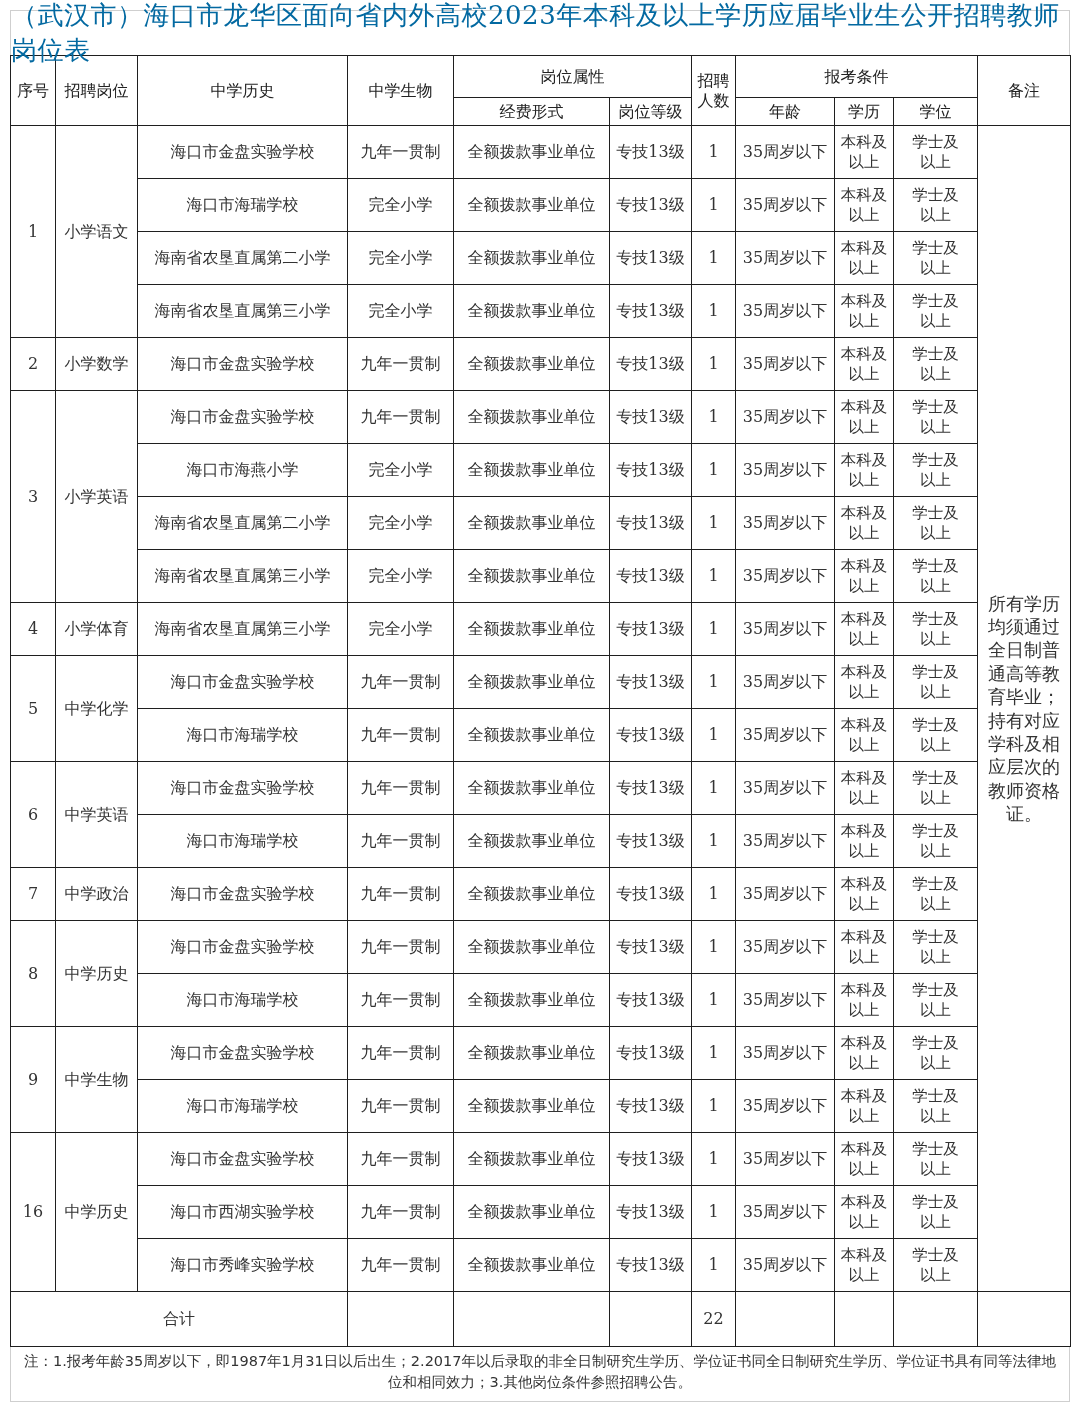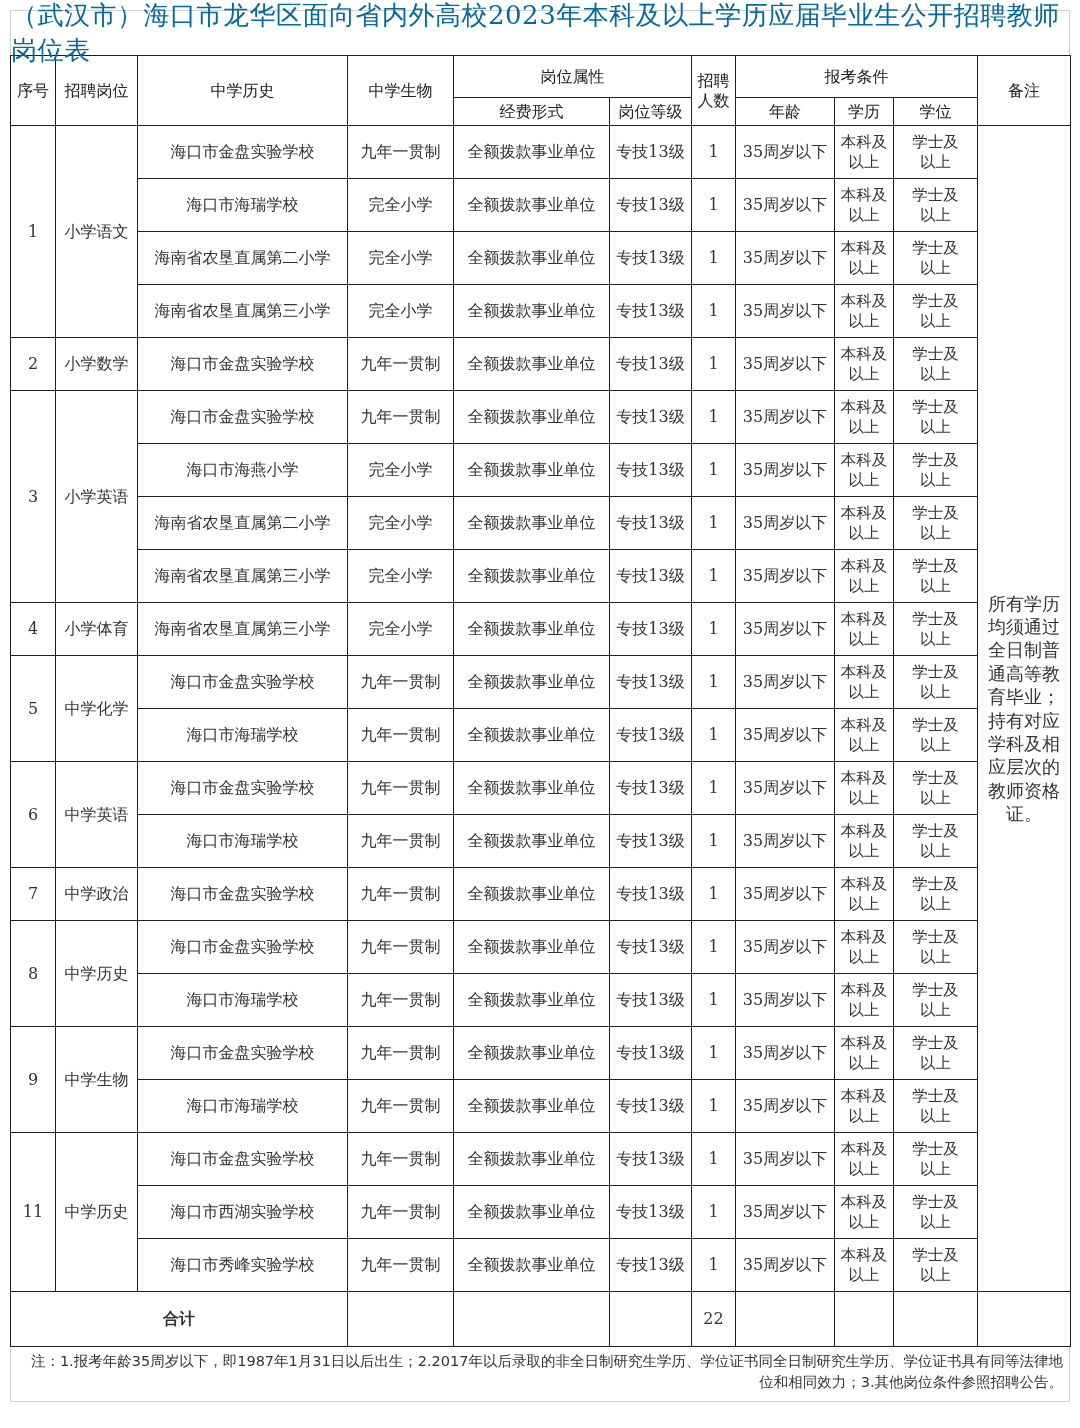--- a/index.html
+++ b/index.html
@@ -13,21 +13,21 @@
   td,th{border:1.5px solid #1f1f1f;text-align:center;vertical-align:middle;
         padding:0;font-weight:normal;font-size:16px;line-height:1.25;color:#333;}
   th{font-family:"DejaVu Sans","Liberation Sans",sans-serif;font-size:16px;color:#222;}
   .hr1{height:42px;}
   .hr2{height:28px;}
   tr.data td{height:52px;}
   td.two{font-size:15.5px;line-height:1.3;}
   td.remark{font-size:18px;line-height:1.3;padding:0 8px;text-align:center;}
   tr.total td{height:54px;}
   .note{border:1px solid #cfcfcf;border-top:none;box-sizing:border-box;height:55px;
-        padding:4px 6px;font-size:14.5px;line-height:1.45;text-align:right;color:#333;
+        padding:4px 6px;font-size:14.5px;line-height:1.45;text-align:center;color:#333;
         font-family:"DejaVu Sans","Liberation Sans",sans-serif;}
 </style>
 </head>
 <body>
 
 <div class="sheet">
   <div class="title">（武汉市）海口市龙华区面向省内外高校2023年本科及以上学历应届毕业生公开招聘教师岗位表</div>
   <table>
     <colgroup>
       <col style="width:45px">
@@ -265,21 +265,21 @@
           <td>海口市海瑞学校</td>
           <td>九年一贯制</td>
           <td>全额拨款事业单位</td>
           <td>专技13级</td>
           <td>1</td>
           <td>35周岁以下</td>
           <td class="two" style="padding:0 2px;">本科及以上</td>
           <td class="two" style="padding:0 16px;">学士及以上</td>
         </tr>
         <tr class="data">
-          <td rowspan="3">11</td>
+          <td rowspan="3">16</td>
           <td rowspan="3">中学历史</td>
           <td>海口市金盘实验学校</td>
           <td>九年一贯制</td>
           <td>全额拨款事业单位</td>
           <td>专技13级</td>
           <td>1</td>
           <td>35周岁以下</td>
           <td class="two" style="padding:0 2px;">本科及以上</td>
           <td class="two" style="padding:0 16px;">学士及以上</td>
         </tr>
@@ -297,21 +297,21 @@
           <td>海口市秀峰实验学校</td>
           <td>九年一贯制</td>
           <td>全额拨款事业单位</td>
           <td>专技13级</td>
           <td>1</td>
           <td>35周岁以下</td>
           <td class="two" style="padding:0 2px;">本科及以上</td>
           <td class="two" style="padding:0 16px;">学士及以上</td>
         </tr>
         <tr class="total">
-          <td colspan="3" style="font-family:'DejaVu Sans','Liberation Sans',sans-serif;font-weight:bold;">合计</td>
+          <td colspan="3" style="font-family:'DejaVu Sans','Liberation Sans',sans-serif;">合计</td>
           <td></td>
           <td></td>
           <td></td>
           <td>22</td>
           <td></td>
           <td></td>
           <td></td>
           <td></td>
         </tr>
       </tbody>

